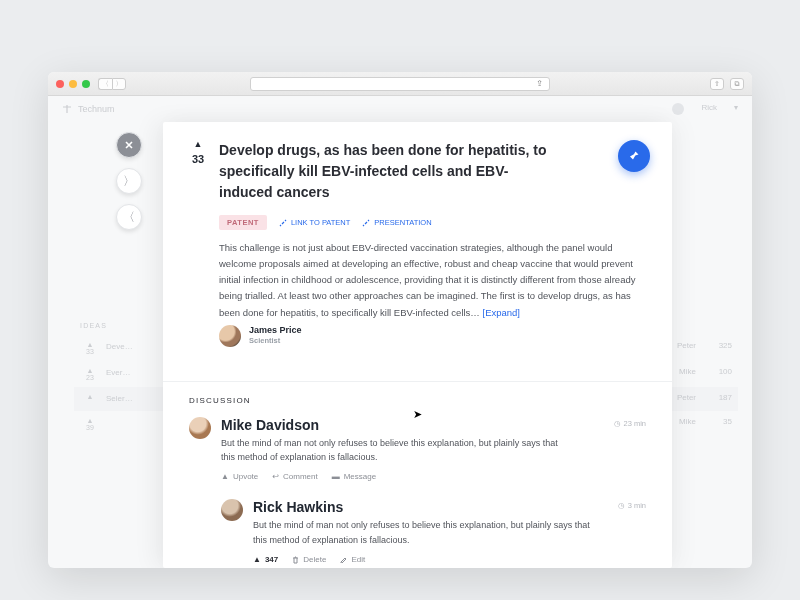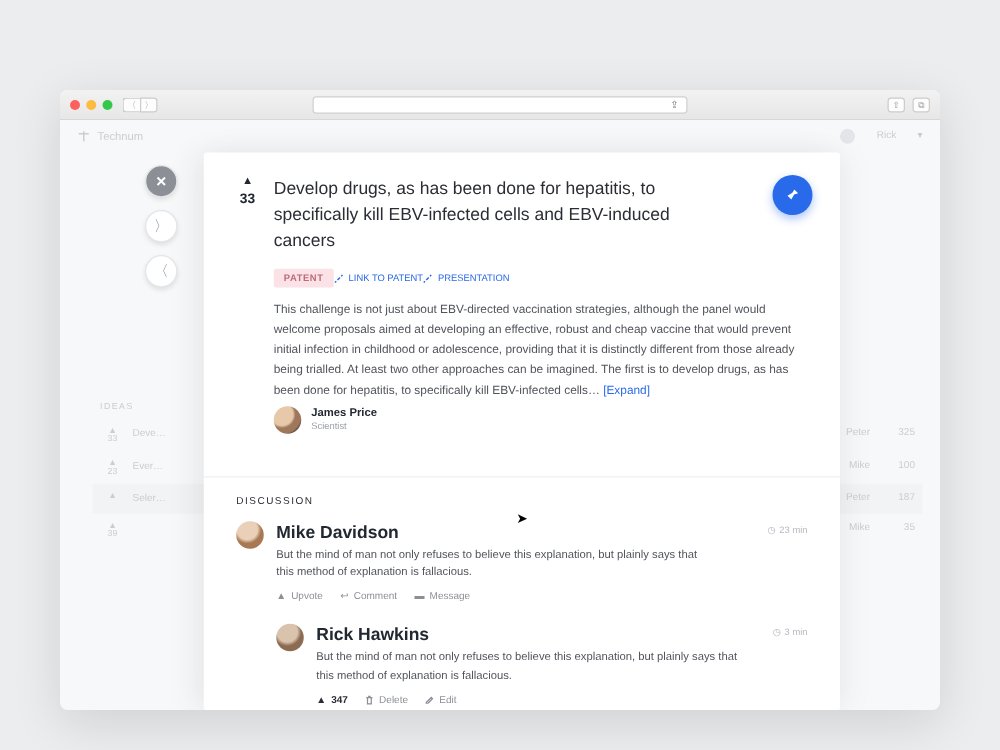--- a/index.html
+++ b/index.html
@@ -32,31 +32,31 @@
   .rail{position:absolute;top:60px;left:68px;display:flex;flex-direction:column;gap:10px;z-index:5}
   .rb{width:26px;height:26px;border-radius:50%;background:#FFF;border:1px solid #E3E5E8;box-shadow:0 2px 4px rgba(0,0,0,.1);display:flex;align-items:center;justify-content:center;font-size:12px;color:#8C8F96;cursor:pointer}
   .rb.close{background:#8C8F96;color:#FFF}
   
   .card{position:absolute;top:50px;left:115px;right:80px;bottom:0;background:#FFF;box-shadow:-8px 0 24px rgba(0,0,0,.06),8px 0 24px rgba(0,0,0,.04);border-radius:2px;overflow:hidden;color:#222832}
   .card-inner{padding:18px 26px}
   .head{display:flex;gap:12px;position:relative}
   .vote{display:flex;flex-direction:column;align-items:center;width:18px;text-align:center}
   .vote .tri{font-size:9px;color:#222832;line-height:1;cursor:pointer}
   .vote .num{font-size:11px;font-weight:700;margin-top:4px}
-  .title{font-size:14px;font-weight:400;line-height:1.5;color:#2B2D34;max-width:330px}
+  .title{font-size:14px;font-weight:700;line-height:1.5;color:#2B2D34;max-width:330px}
   .pin{position:absolute;right:-4px;top:0;width:32px;height:32px;border-radius:50%;background:#296AEA;color:#FFF;display:flex;align-items:center;justify-content:center;box-shadow:0 3px 8px rgba(41,106,234,.4);cursor:pointer}
-  .tags{display:flex;align-items:center;margin:12px 0 10px 30px;font-size:7.5px}
+  .tags{display:flex;gap:12px;align-items:center;margin:12px 0 10px 30px;font-size:7.5px}
   .tag{background:#FAE2E6;color:#C06A79;padding:3px 8px;border-radius:2px;letter-spacing:.5px;font-weight:600}
   .lnk{color:#296AEA;display:flex;align-items:center;gap:4px;cursor:pointer}
   .desc{margin-left:30px;font-size:9.5px;line-height:1.7;color:#51545B}
   .desc .exp{color:#296AEA;cursor:pointer}
   .author{margin-left:30px;margin-top:4px;display:flex;gap:8px;}
   .av{width:22px;height:22px;border-radius:50%;background:radial-gradient(circle at 30% 30%,#E7C8A9 0 40%,#9F775B 50% 70%,#524538 80%)}
   .author .meta{font-size:9px;font-weight:700}
-  .author .role{font-size:7.5px;color:#9AA0A8;font-weight:400;margin-top:1px}
+  .author .role{font-size:7.5px;color:#9AA0A8;font-weight:700;margin-top:1px}
   .hr{height:1px;background:#EEF0F2;margin:16px 0 0}
   .disc{padding:14px 26px 40px}
   .disc h6{font-size:8px;letter-spacing:1.2px;color:#2B2D34;font-weight:400;margin-bottom:12px}
   .c{display:flex;gap:10px;margin-bottom:18px;position:relative}
   .c .av{flex:0 0 22px}
   .c .body{flex:1}
   .c .name{font-size:14px;font-weight:700}
   .c .txt{font-size:9px;color:#51545B;line-height:1.6;max-width:340px;margin-top:3px}
   .c .acts{display:flex;gap:14px;margin-top:8px;font-size:8px;color:#8C8F96}
   .c .acts span{display:flex;align-items:center;gap:4px;cursor:pointer}

